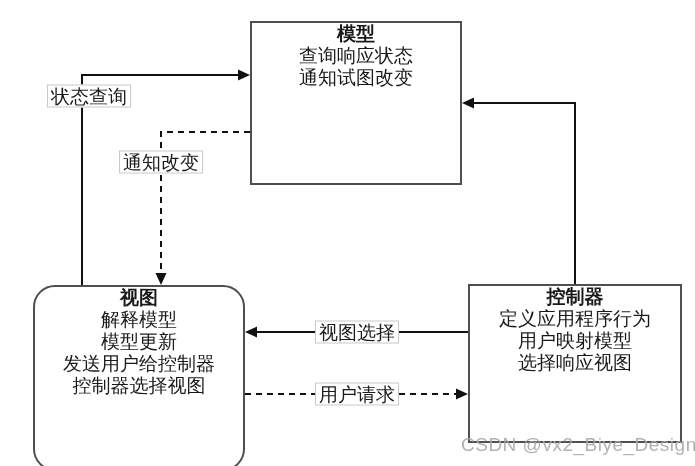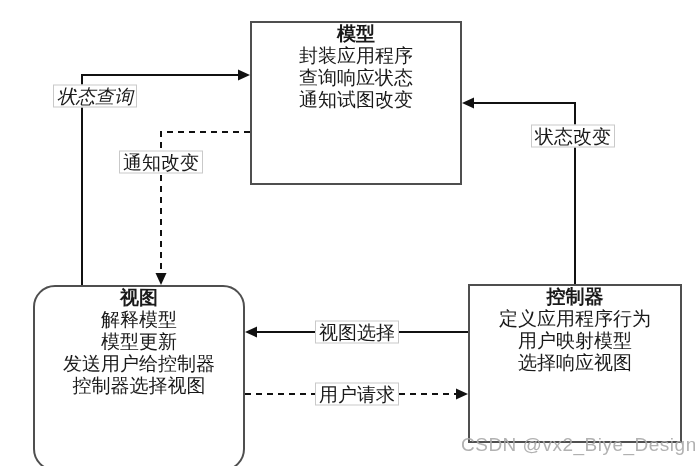--- a/index.html
+++ b/index.html
@@ -30,21 +30,21 @@
   .edge-label{
     position:absolute;
     transform:translate(-50%,-50%);
     background:#ffffff;
     border:1px solid #c9c9c9;
     padding:0 3px;
     font-size:19px;line-height:21px;
     white-space:nowrap;
     z-index:3;
   }
-  .lbl-status-query{left:95px;top:96px;font-style:italic;}
+  .lbl-status-query{left:89px;top:96px;}
   .lbl-notify-change{left:161px;top:162px;}
   .lbl-state-change{left:573px;top:136px;}
   .lbl-view-selection{left:357px;top:332px;text-align:center;}
   .lbl-user-request{left:357px;top:394px;}
   .watermark{
     position:absolute;
     left:461px;top:434px;
     font-family:"Liberation Sans","DejaVu Sans",sans-serif;
     font-size:19px;line-height:22px;
     color:rgba(168,168,168,0.9);
@@ -74,21 +74,20 @@
 
     <polyline class="wire" points="468,332 256,332"></polyline>
     <polygon class="head" points="245,332 257,326.5 257,337.5"></polygon>
 
     <polyline class="wire dashed" points="245,394 457,394"></polyline>
     <polygon class="head" points="468,394 456,388.5 456,399.5"></polygon>
   </svg>
 
   <div class="node node-model">
     <div class="title">模型</div>
-    <div>封装应用程序</div>
     <div>查询响应状态</div>
     <div>通知试图改变</div>
   </div>
 
   <div class="node node-view">
     <div class="title">视图</div>
     <div>解释模型</div>
     <div>模型更新</div>
     <div>发送用户给控制器</div>
     <div>控制器选择视图</div>
@@ -96,19 +95,18 @@
 
   <div class="node node-controller">
     <div class="title">控制器</div>
     <div>定义应用程序行为</div>
     <div>用户映射模型</div>
     <div>选择响应视图</div>
   </div>
 
   <div class="edge-label lbl-status-query">状态查询</div>
   <div class="edge-label lbl-notify-change">通知改变</div>
-  <div class="edge-label lbl-state-change">状态改变</div>
   <div class="edge-label lbl-view-selection">视图选择</div>
   <div class="edge-label lbl-user-request">用户请求</div>
 
   <div class="watermark">CSDN @vx2_Biye_Design</div>
 
 </div>
 
 </body></html>

